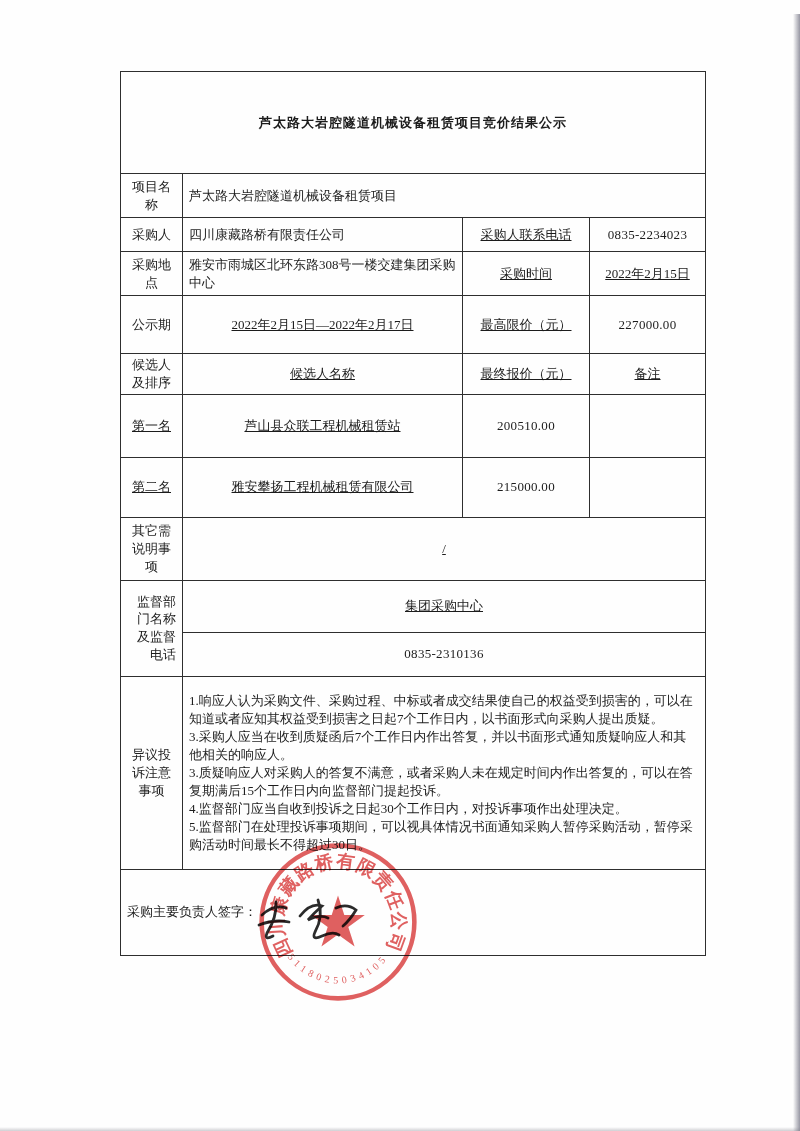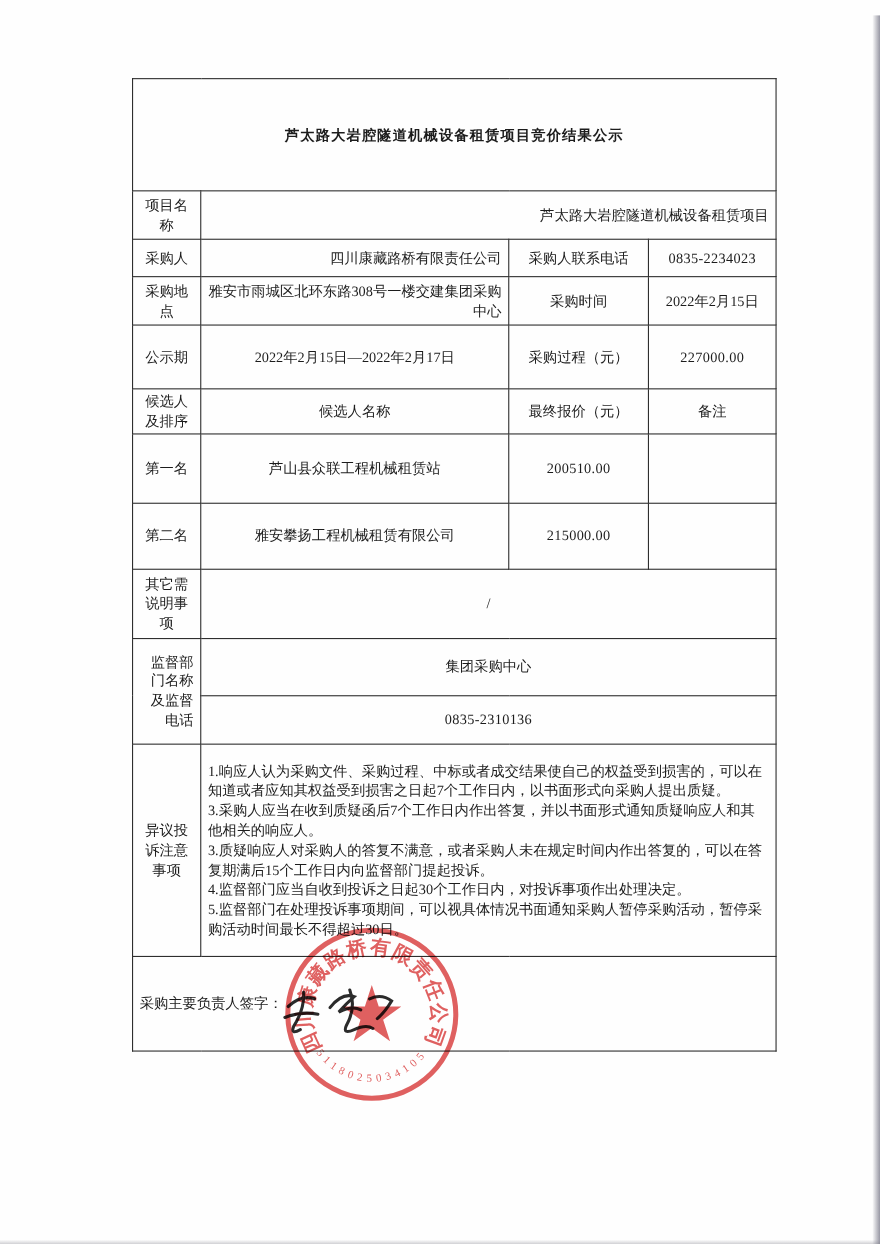--- a/index.html
+++ b/index.html
@@ -27,22 +27,22 @@
     padding:2px 6px;
     vertical-align:middle;
     word-break:break-all;
   }
   td.title-cell{
     text-align:center;font-size:19px;font-weight:700;letter-spacing:1px;
     padding:0 20px;
   }
   td.lbl{padding:2px 4px;text-align:center;margin-top:16px;}
   td.lbl-center{padding:2px 4px;text-align:right;}
-  td.left{text-align:right;}
-  td.center{text-align:center;}
+  td.left{text-align:left;}
+  td.center{text-align:center;text-decoration:underline;}
   td.num{font-size:13.5px;letter-spacing:.3px;text-align:center;}
   td.objection-cell{padding:6px 9px;font-size:12.7px;line-height:1.5;text-align:left;}
   .obj-item{margin:0;}
   td.sig-cell{padding-left:6px;font-size:13.5px;margin-top:40px;}
   .overlay{position:absolute;mix-blend-mode:multiply;pointer-events:none;}
   #seal-svg{left:255px;top:839px;}
   #signature-svg{left:254px;top:893px;}
 </style>
 </head>
 <body>
@@ -70,21 +70,21 @@
   </tr>
   <tr style="height:44px">
     <td class="lbl">采购地点</td>
     <td class="left">雅安市雨城区北环东路308号一楼交建集团采购中心</td>
     <td class="center">采购时间</td>
     <td class="center">2022年2月15日</td>
   </tr>
   <tr style="height:58px">
     <td class="lbl">公示期</td>
     <td class="center">2022年2月15日—2022年2月17日</td>
-    <td class="center">采购过程（元）</td>
+    <td class="center">最高限价（元）</td>
     <td class="num">227000.00</td>
   </tr>
   <tr style="height:39px">
     <td class="lbl">候选人及排序</td>
     <td class="center">候选人名称</td>
     <td class="center">最终报价（元）</td>
     <td class="center">备注</td>
   </tr>
   <tr style="height:63px">
     <td class="center">第一名</td>

